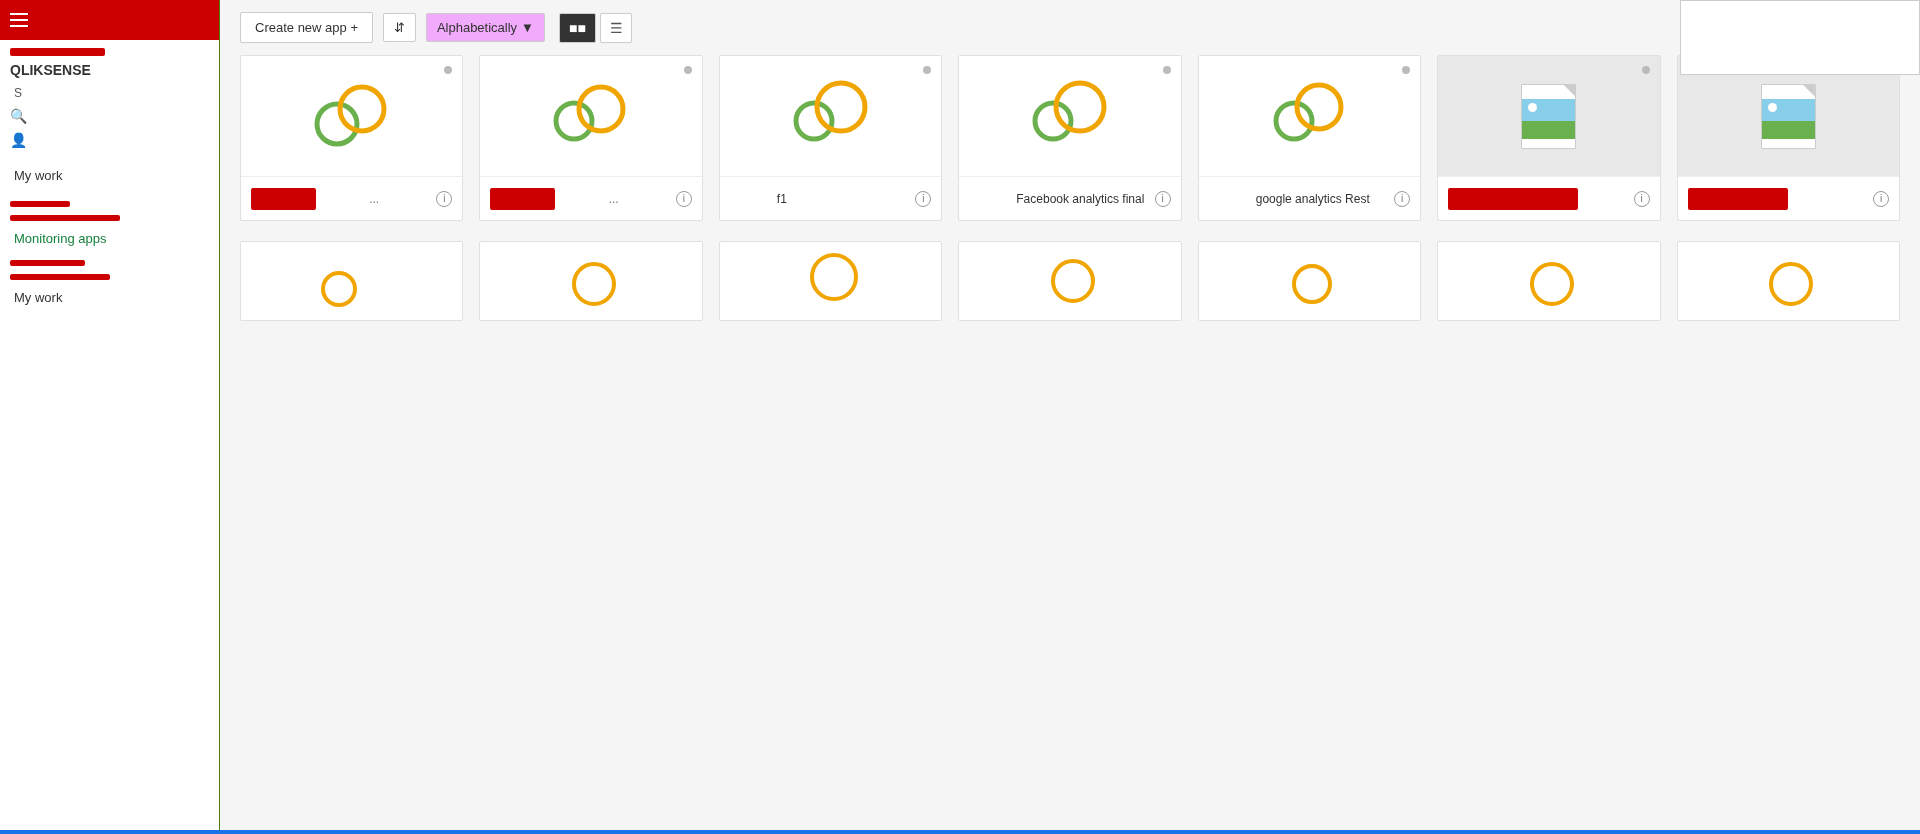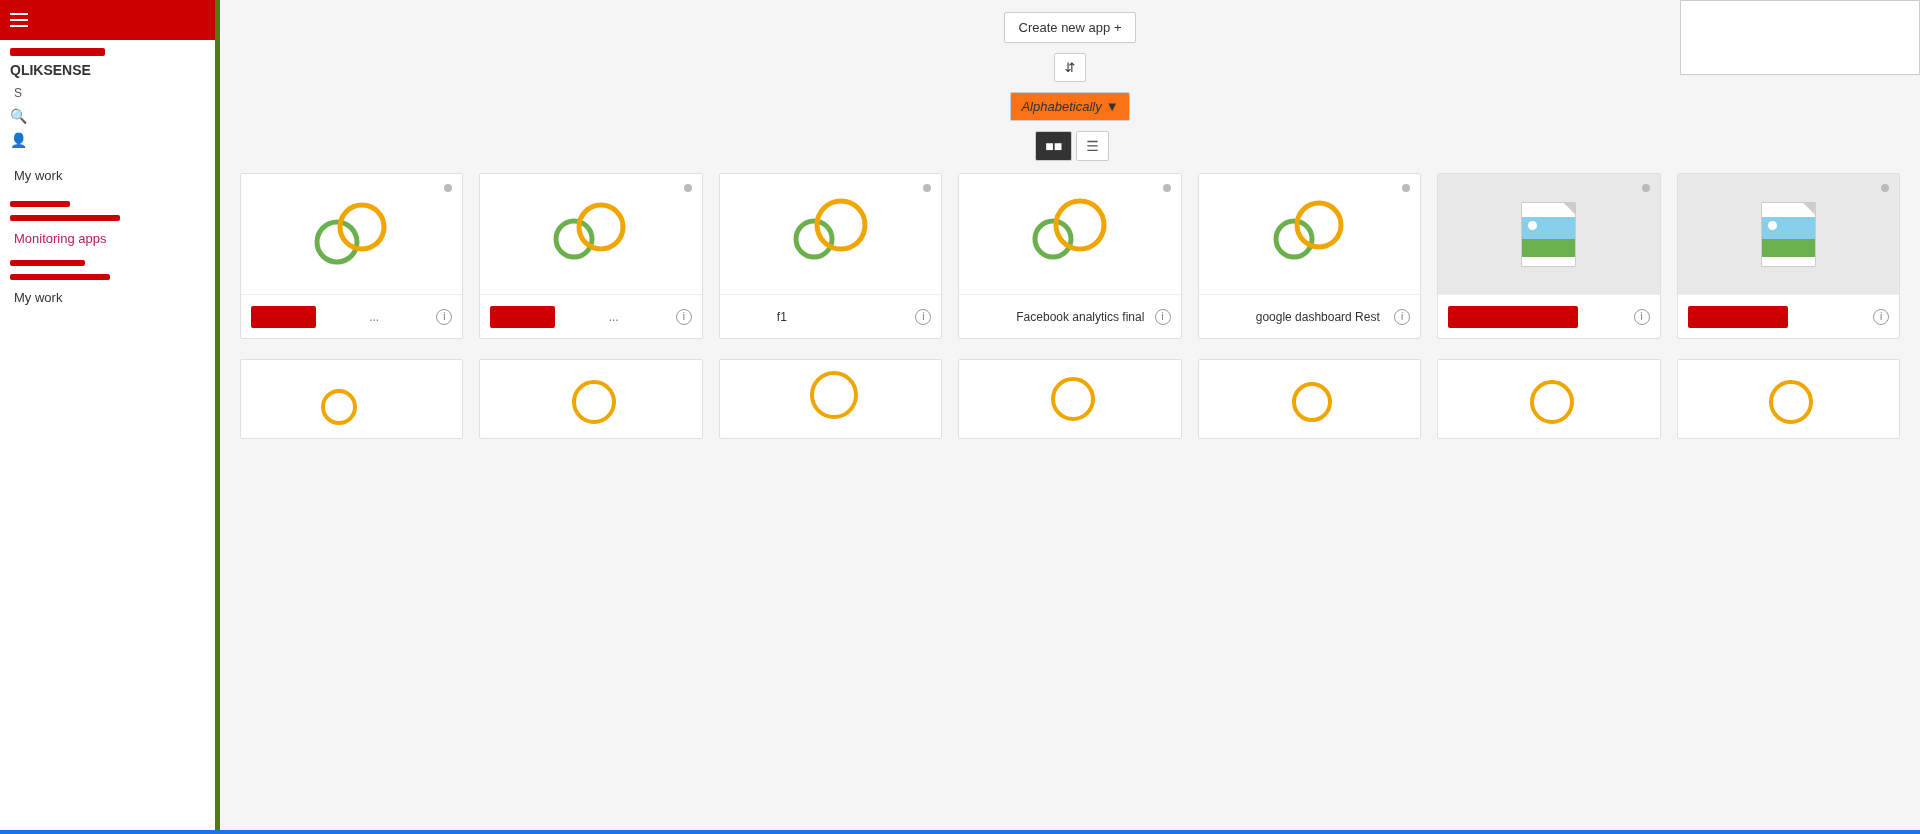--- a/index.html
+++ b/index.html
@@ -2,21 +2,21 @@
 <html><head>
   <meta charset="utf-8">
   <style>
     * { box-sizing: border-box; margin: 0; padding: 0; }
     body { font-family: Arial, sans-serif; font-size: 13px; background: #f5f5f5; display: flex; height: 834px; overflow: hidden; }
 
     
     .sidebar {
       width: 220px;
       background: #fff;
-      border-right: 5px solid #4d7c0f;
+      border-right: 1px solid #4d7c0f;
       display: flex;
       flex-direction: column;
       min-height: 100%;
       flex-shrink: 0;
     }
 
     .sidebar-header {
       background: #c00;
       height: 40px;
       display: flex;
@@ -84,39 +84,38 @@
       height: 6px;
       background: #c00;
       margin: 6px 10px;
       border-radius: 2px;
     }
     .sidebar-red-bar.wide { width: 60px; }
 
     .sidebar-section-label {
       padding: 6px 14px;
       font-size: 13px;
-      color: #be185d;
+      color: #15803d;
     }
 
     
     .main-content {
       flex: 1;
       display: flex;
       flex-direction: column;
       overflow-y: auto;
       background: #f5f5f5;
     }
 
     .toolbar {
       display: flex;
       align-items: center;
       padding: 12px 20px;
       gap: 10px;
       background: #f5f5f5;
-      flex-direction: column;
     }
 
     .btn-create {
       background: #fff;
       border: 1px solid #ccc;
       padding: 7px 14px;
       font-size: 13px;
       cursor: pointer;
       border-radius: 2px;
       color: #333;
@@ -128,31 +127,30 @@
       padding: 6px 10px;
       cursor: pointer;
       border-radius: 2px;
       display: flex;
       align-items: center;
       font-size: 13px;
       color: #333;
     }
 
     .sort-select {
-      background: #f97316;
+      background: #f0abfc;
       border: 1px solid #ccc;
       padding: 6px 10px;
       cursor: pointer;
       border-radius: 2px;
       font-size: 13px;
       color: #333;
       display: flex;
       align-items: center;
       gap: 4px;
-      font-style: italic;
     }
 
     .view-toggle {
       display: flex;
       align-items: center;
       gap: 4px;
       margin-left: 4px;
     }
 
     .view-btn {
@@ -412,21 +410,21 @@
 
     <div class="app-card">
       <div class="app-card-thumb">
         <div class="dot-indicator"></div>
         <svg width="90" height="75" viewBox="0 0 90 75">
           <circle cx="30" cy="42" r="18" fill="none" stroke="#6ab04c" stroke-width="5"></circle>
           <circle cx="55" cy="28" r="22" fill="none" stroke="#f0a500" stroke-width="5"></circle>
         </svg>
       </div>
       <div class="app-card-footer">
-        <span class="app-card-label">google dashboard Rest</span>
+        <span class="app-card-label">google analytics Rest</span>
         <div class="info-icon">i</div>
       </div>
     </div>
 
     <div class="app-card">
       <div class="app-card-thumb grey-bg">
         <div class="dot-indicator"></div>
         <div style="width:55px; height:65px; background:#fff; border:1px solid #ccc; border-radius:1px; position:relative; overflow:hidden;">
           <div style="position:absolute; top:0; right:0; width:12px; height:12px; background:#ccc; clip-path: polygon(0 0, 100% 0, 100% 100%);"></div>
           <div style="margin-top:14px; height:40px; background: linear-gradient(to bottom, #87ceeb 55%, #6ab04c 55%); position:relative;">

